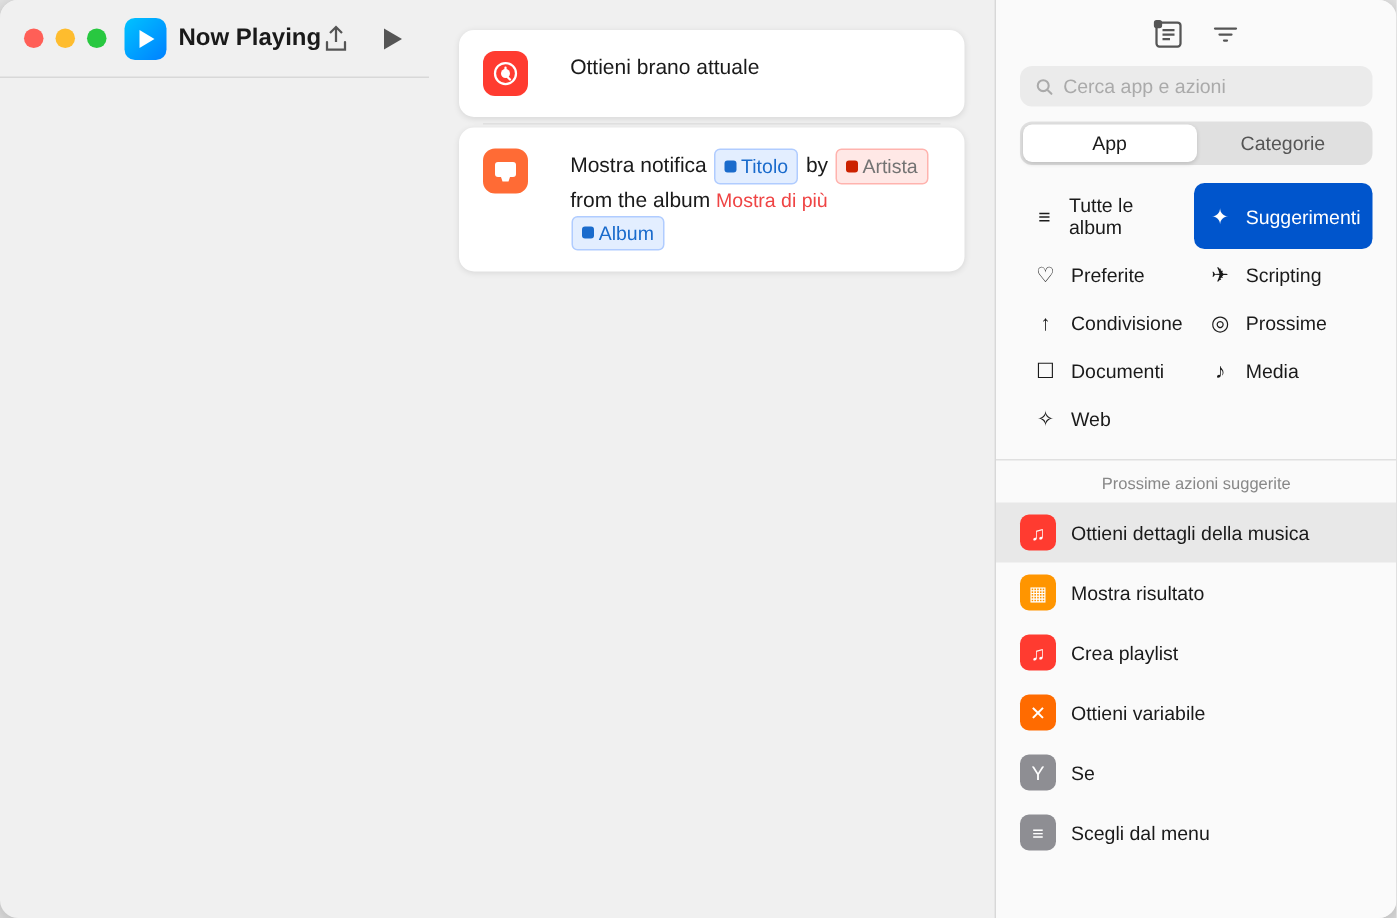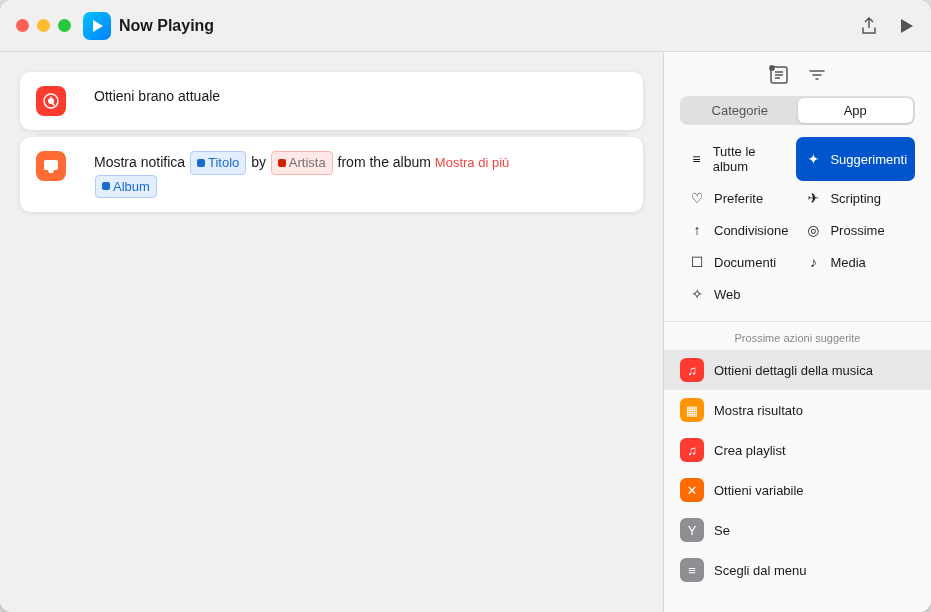--- a/index.html
+++ b/index.html
@@ -12,21 +12,21 @@
       display: flex;
       flex-direction: column;
     }
     .window {
       width: 931px;
       height: 612px;
       background: #f0f0f0;
       border-radius: 12px;
       overflow: hidden;
       display: flex;
-      flex-direction: column;
+      flex-direction: row;
       box-shadow: 0 4px 20px rgba(0,0,0,0.3);
     }
     .titlebar {
       height: 52px;
       background: #f0f0f0;
       display: flex;
       align-items: center;
       padding: 0 16px;
       border-bottom: 1px solid #d8d8d8;
       flex-shrink: 0;
@@ -362,23 +362,30 @@
         <div class="right-top-icons">
           <svg width="22" height="22" viewBox="0 0 22 22" fill="none" stroke="#555" stroke-width="1.5">
             <rect x="3" y="3" width="16" height="16" rx="2"></rect>
             <path d="M7 8h8M7 11h8M7 14h5"></path>
             <rect x="2" y="2" width="4" height="4" rx="1" fill="#555"></rect>
           </svg>
           <svg width="22" height="22" viewBox="0 0 22 22" fill="none" stroke="#555" stroke-width="1.5">
             <path d="M4 7h14M7 11h8M10 15h2" stroke-linecap="round"></path>
           </svg>
         </div>
+        <div class="search-bar">
+          <svg width="14" height="14" viewBox="0 0 14 14" fill="none" stroke="#aaa" stroke-width="1.5">
+            <circle cx="6" cy="6" r="4"></circle>
+            <path d="M9.5 9.5l2.5 2.5" stroke-linecap="round"></path>
+          </svg>
+          <input type="text" placeholder="Cerca app e azioni" style="">
+        </div>
         <div class="tab-row">
+          <div class="tab-btn active">App</div>
           <div class="tab-btn">Categorie</div>
-          <div class="tab-btn active">App</div>
         </div>
       </div>
 
       <div class="categories-grid">
         <div class="category-item">
           <span class="category-icon">≡</span>
           <span>Tutte le album</span>
         </div>
         <div class="category-item active">
           <span class="category-icon">✦</span>

